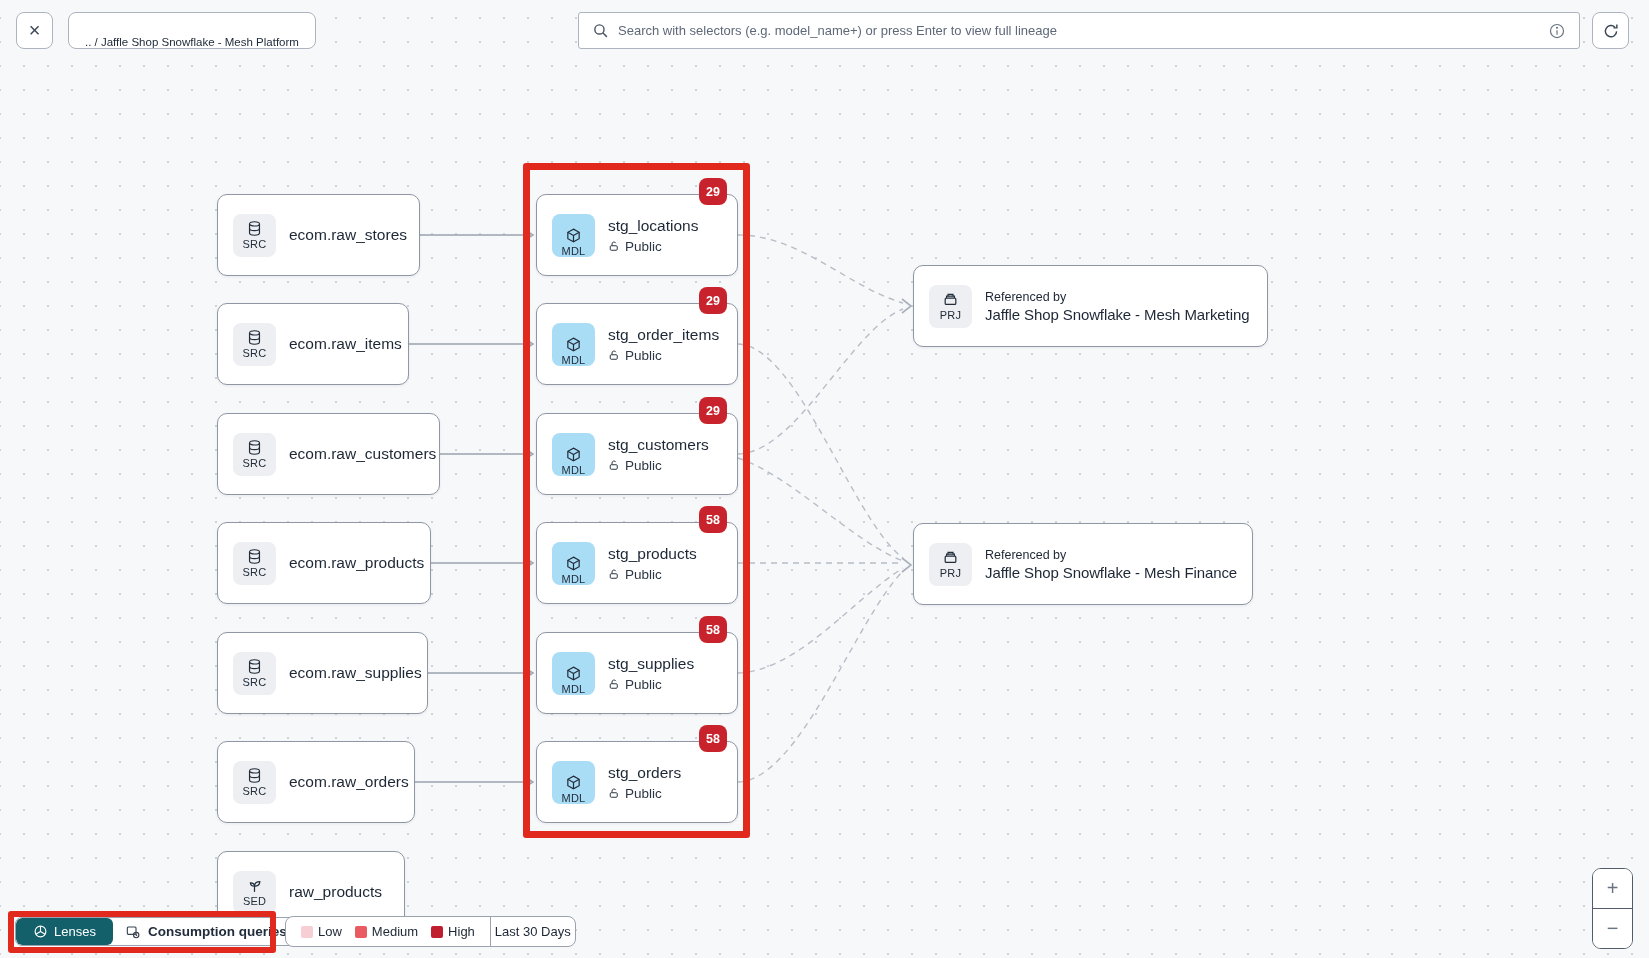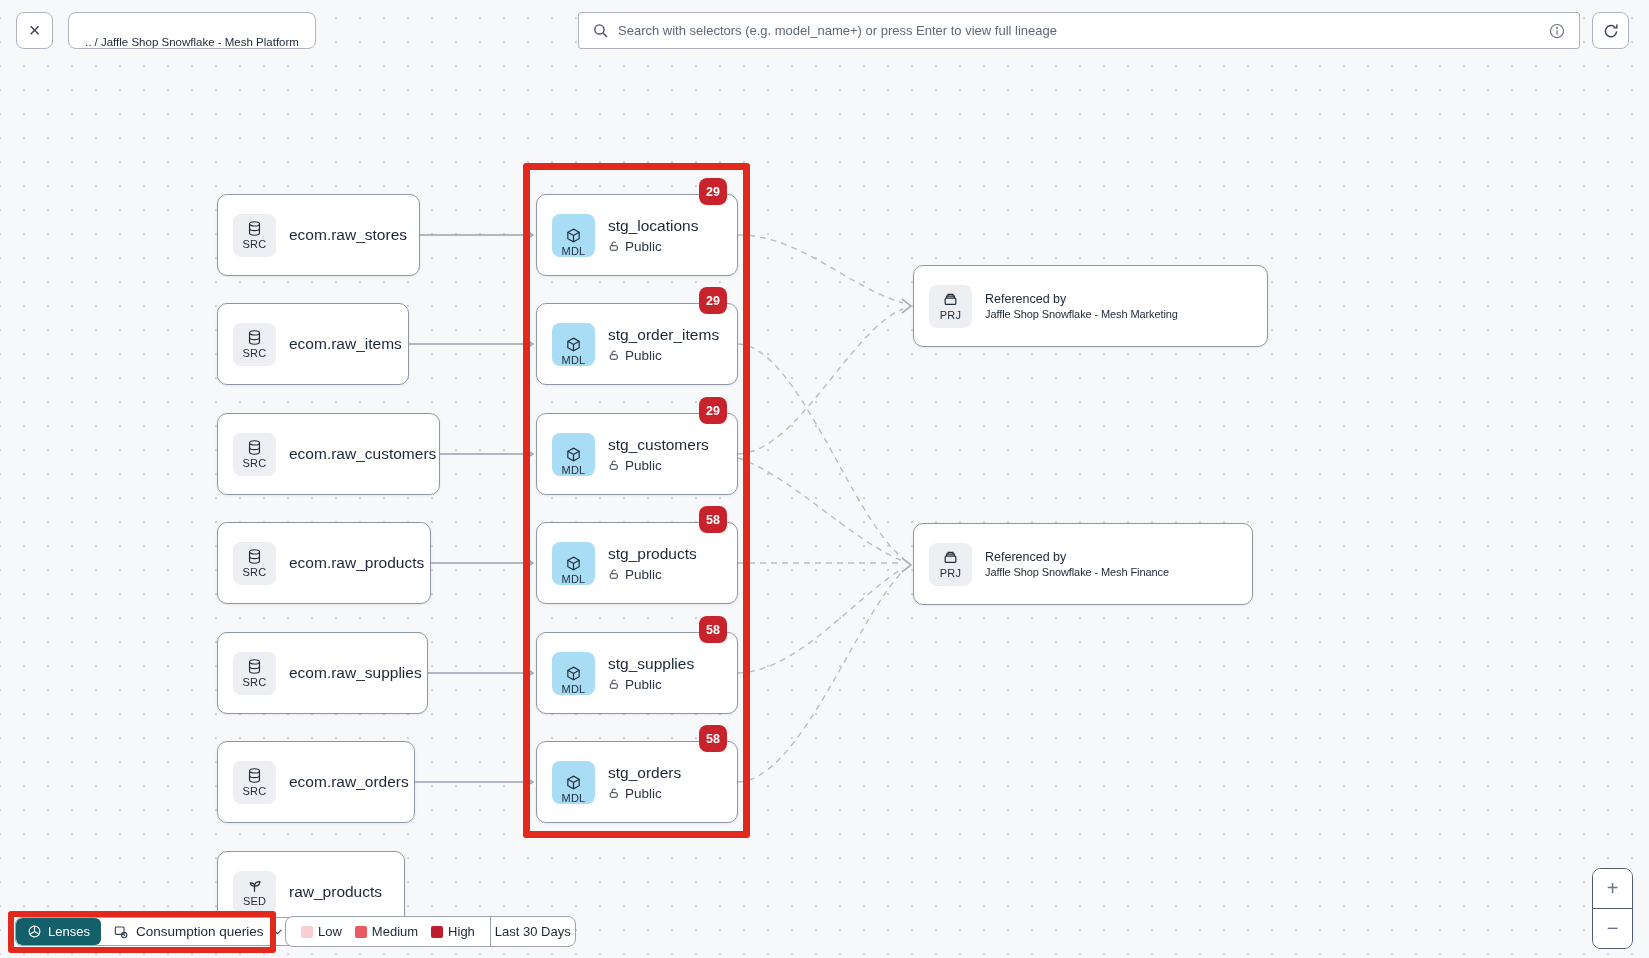--- a/index.html
+++ b/index.html
@@ -31,21 +31,21 @@
   .chip-label { font-size:11px; line-height:12px; margin-top:1px; letter-spacing:.2px; }
   .node-title { font-size:15.5px; white-space:nowrap; }
   .node-sub { display:flex; align-items:center; gap:5px; margin-top:4px; font-size:13.5px; color:#2c3745; }
   .badge {
     position:absolute; top:-17px; right:10px; min-width:28px; height:27px;
     background:#c8232c; color:#fff; font-size:12.5px; font-weight:bold;
     border-radius:8px; display:flex; align-items:center; justify-content:center;
     padding:0 7px; z-index:11;
   }
   .prj .kicker { font-size:12.5px; margin-bottom:2px; }
-  .prj .node-title { font-size:11px; letter-spacing:-.1px; }
+  .prj .node-title { font-size:15px; letter-spacing:-.1px; }
 
   
   .annotation { position:absolute; border:7px solid #e2291d; border-radius:3px; z-index:60; pointer-events:none; }
   .annotation.thin { border-width:6px; }
 
   
   .tb-btn {
     position:absolute; top:12px; height:37px; background:#fff;
     border:1.5px solid #adb4bf; border-radius:8px;
     display:flex; align-items:center; justify-content:center; z-index:50; color:#3c4654;
@@ -64,24 +64,24 @@
   .searchbar input::placeholder { color:#5d6878; }
   .refresh-btn { left:1592px; width:37px; }
 
   
   .lens-pill {
     position:absolute; left:15px; top:917px; height:29px; z-index:55;
     background:#fff; border:1.5px solid #9aa2ad; border-radius:7px;
     display:flex; align-items:stretch; overflow:hidden;
   }
   .lens-btn {
-    display:flex; align-items:center; gap:6px; padding:0 11px;
+    display:flex; align-items:center; gap:6px; padding:0 17px;
     color:#fff; font-size:13px; border-radius:6px;
   }
-  .lens-select { display:flex; align-items:center; gap:7px; padding:0 12px; font-size:13.5px; color:#222d3b; }
+  .lens-select { display:flex; align-items:center; gap:7px; padding:0 12px; font-size:13.5px; color:#222d3b;font-weight:bold; }
   .legend-pill {
     position:absolute; left:285px; top:916px; height:31px; z-index:55;
     background:#fff; border:1.5px solid #9aa2ad; border-radius:8px;
     display:flex; align-items:stretch;
   }
   .legend-items { display:flex; align-items:center; gap:13px; padding:0 15px; font-size:13px;text-align:center; }
   .legend-item { display:flex; align-items:center; gap:5px; }
   .swatch { width:12px; height:12px; display:inline-block; border-radius:2px; }
   .legend-range { display:flex; align-items:center; padding:0 4px; border-left:1.5px solid #9aa2ad; font-size:13px; }
 

